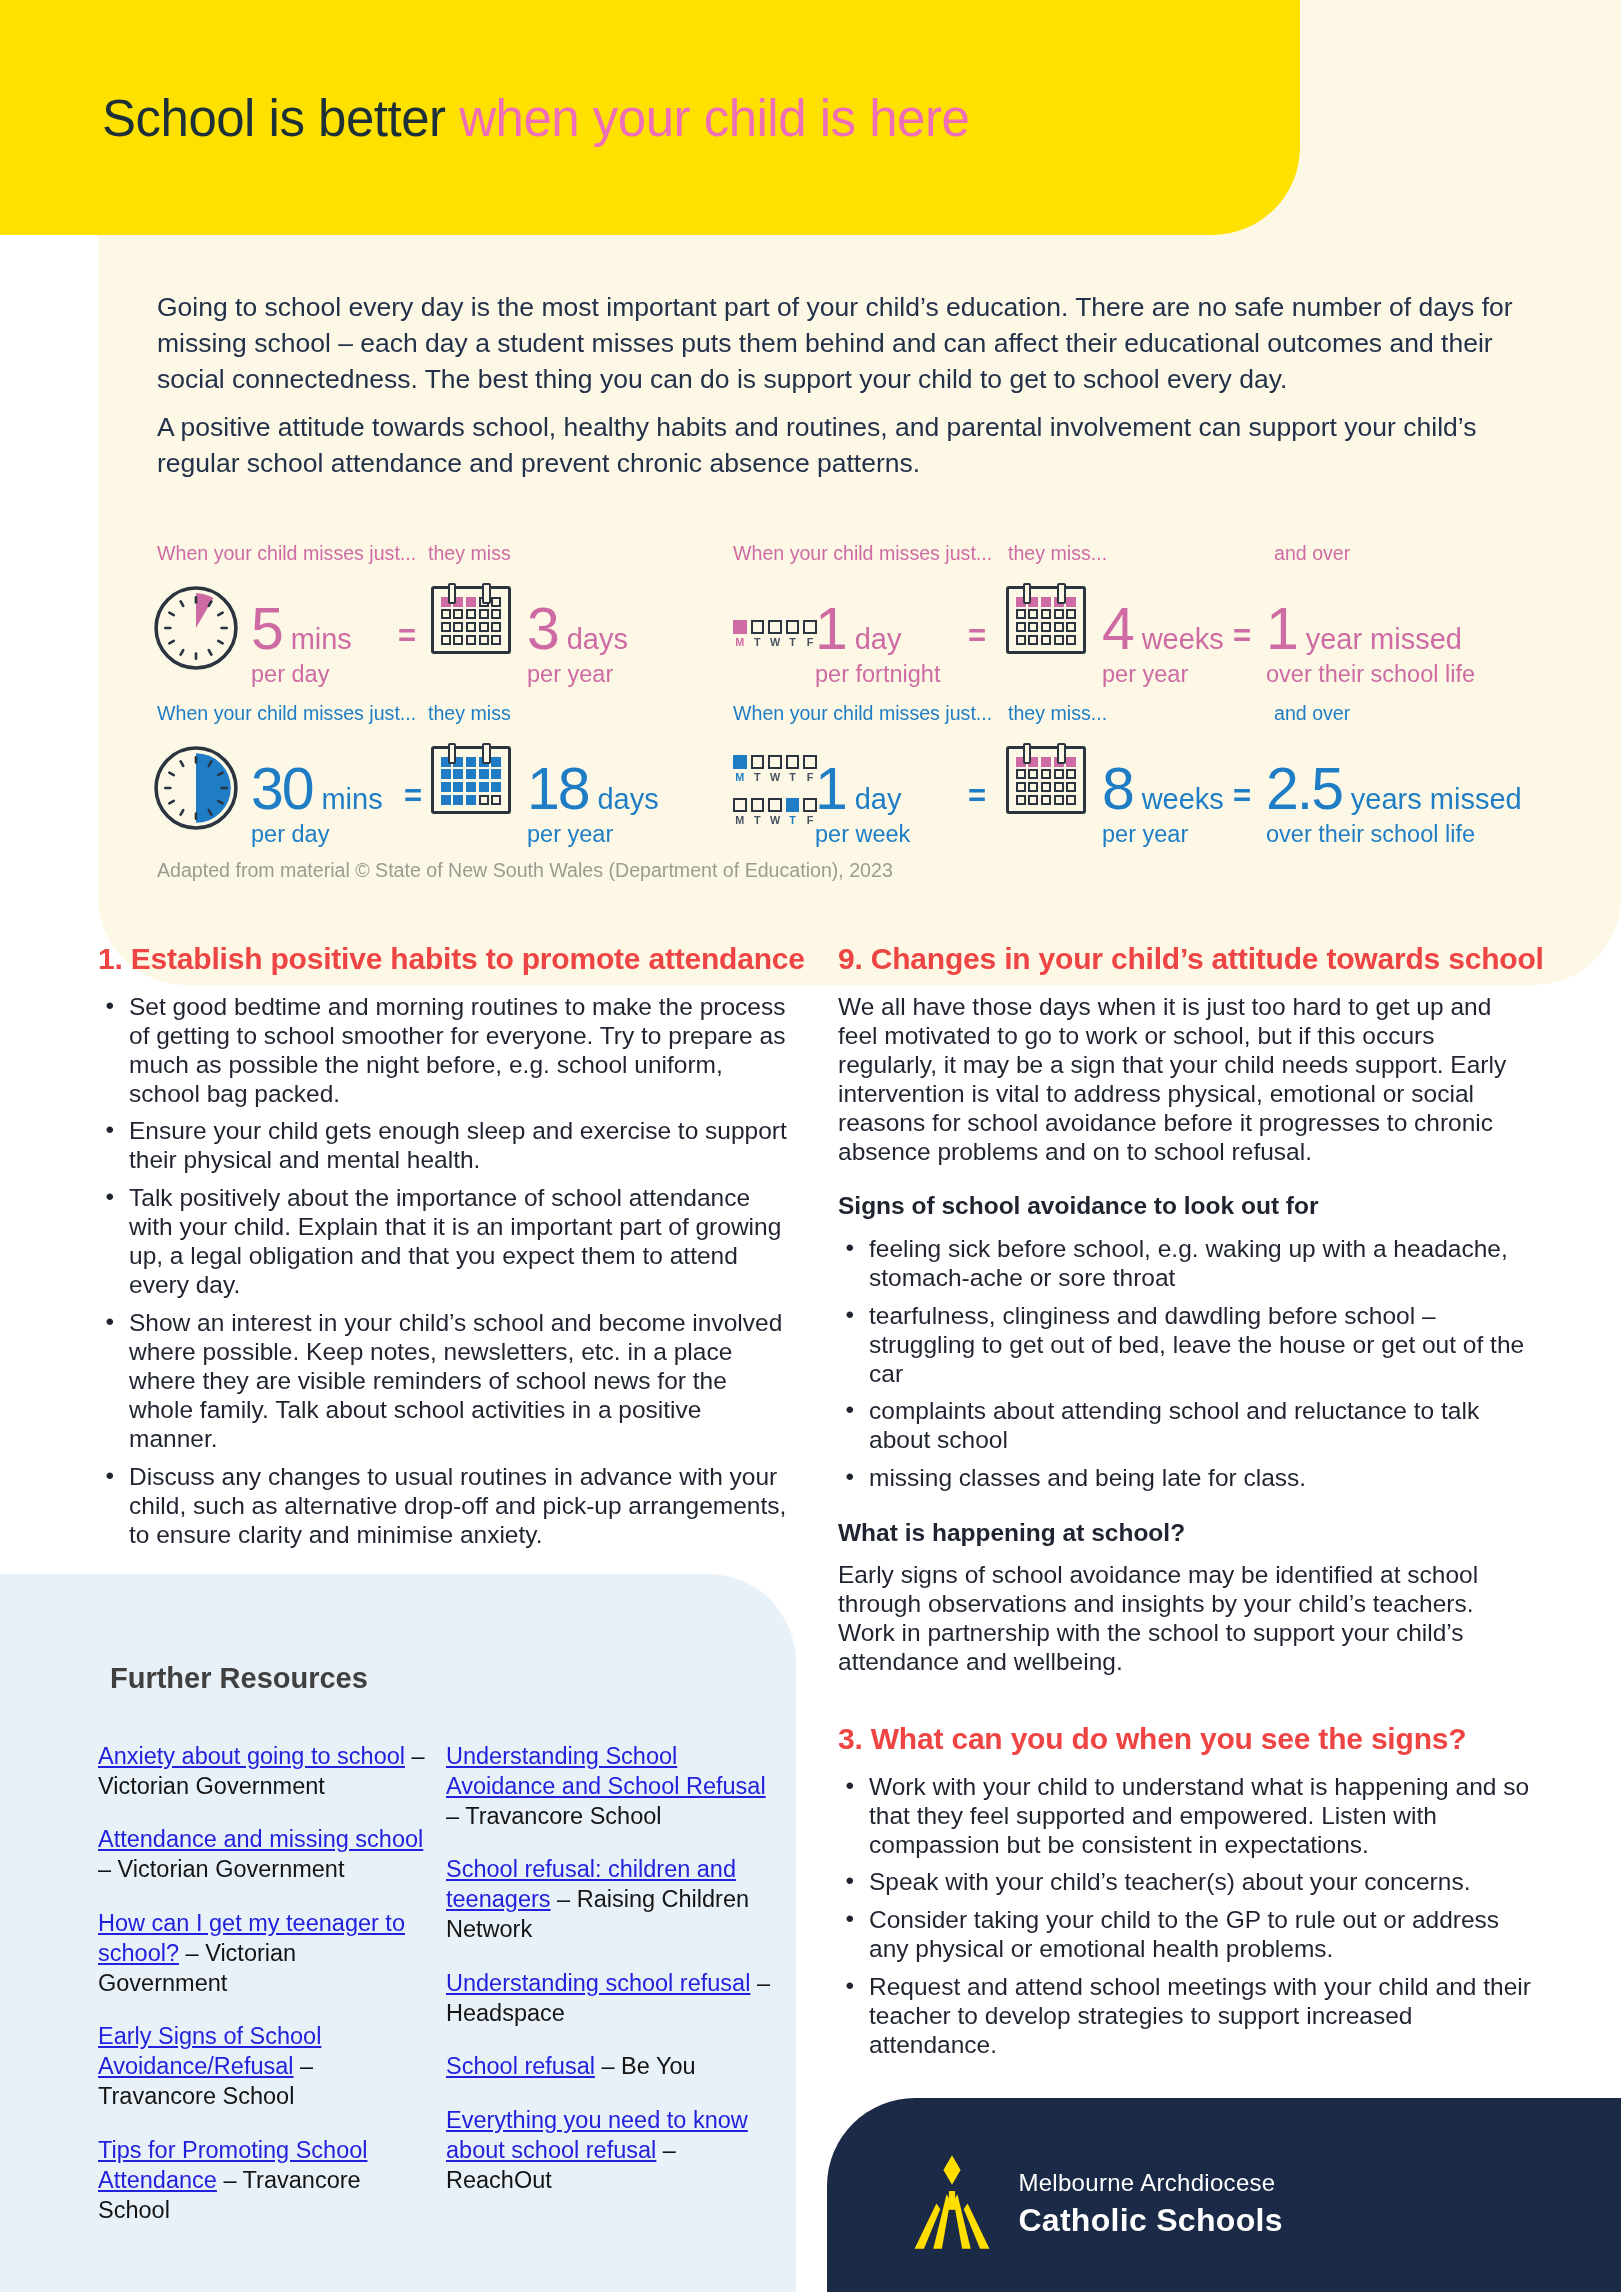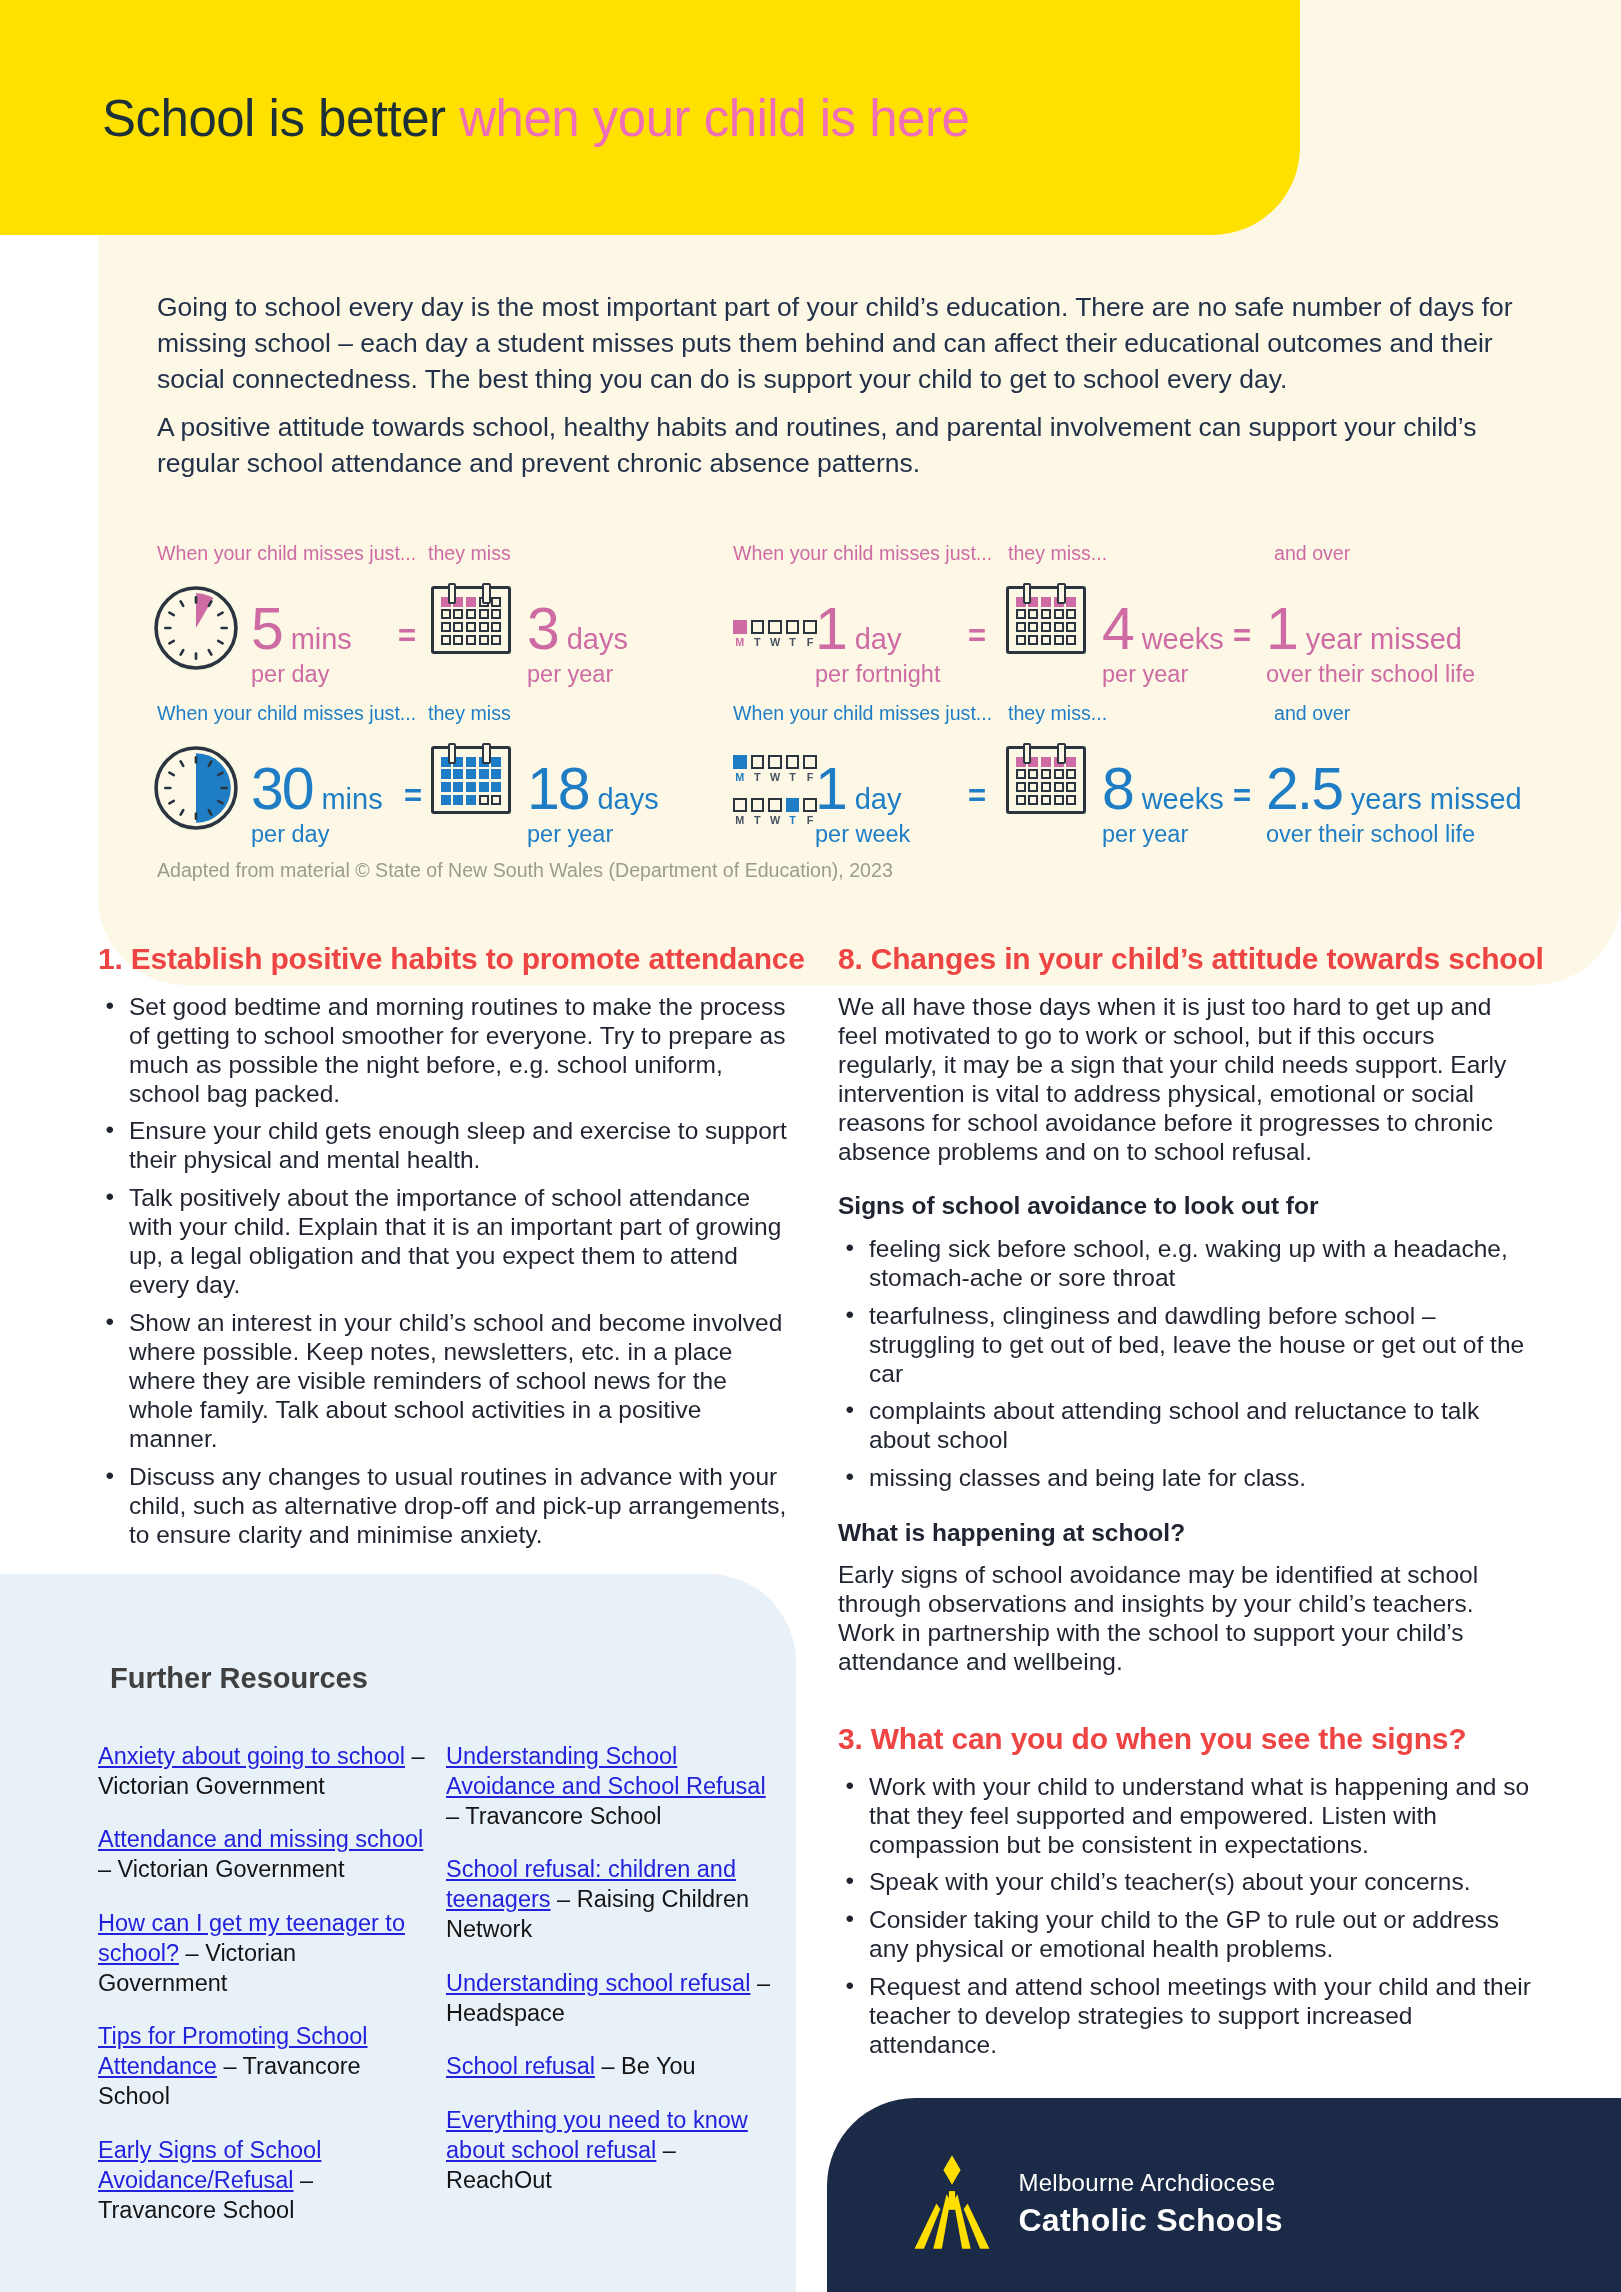--- a/index.html
+++ b/index.html
@@ -447,21 +447,21 @@
     <ul class="blist body-text">
       <li>Set good bedtime and morning routines to make the process of getting to school smoother for everyone. Try to prepare as much as possible the night before, e.g. school uniform, school bag packed.</li>
       <li>Ensure your child gets enough sleep and exercise to support their physical and mental health.</li>
       <li>Talk positively about the importance of school attendance with your child. Explain that it is an important part of growing up, a legal obligation and that you expect them to attend every day.</li>
       <li>Show an interest in your child’s school and become involved where possible. Keep notes, newsletters, etc. in a place where they are visible reminders of school news for the whole family. Talk about school activities in a positive manner.</li>
       <li>Discuss any changes to usual routines in advance with your child, such as alternative drop-off and pick-up arrangements, to ensure clarity and minimise anxiety.</li>
     </ul>
   </div>
 
   <div class="col-right">
-    <h2 class="section-heading">8. Changes in your child’s attitude towards school</h2>
+    <h2 class="section-heading">9. Changes in your child’s attitude towards school</h2>
     <p class="body-text" style="margin:0">We all have those days when it is just too hard to get up and feel motivated to go to work or school, but if this occurs regularly, it may be a sign that your child needs support. Early intervention is vital to address physical, emotional or social reasons for school avoidance before it progresses to chronic absence problems and on to school refusal.</p>
     <h3 class="subhead">Signs of school avoidance to look out for</h3>
     <ul class="blist body-text">
       <li>feeling sick before school, e.g. waking up with a headache, stomach-ache or sore throat</li>
       <li>tearfulness, clinginess and dawdling before school – struggling to get out of bed, leave the house or get out of the car</li>
       <li>complaints about attending school and reluctance to talk about school</li>
       <li>missing classes and being late for class.</li>
     </ul>
     <h3 class="subhead">What is happening at school?</h3>
     <p class="body-text" style="margin:0">Early signs of school avoidance may be identified at school through observations and insights by your child’s teachers. Work in partnership with the school to support your child’s attendance and wellbeing.</p>
@@ -477,22 +477,22 @@
     </ul>
   </div>
 
   <div class="resources-panel">
     <h2 class="resources-heading">Further Resources</h2>
 
     <div class="res-col res-col-1">
       <p class="res-item"><a class="res-link">Anxiety about going to school</a><span> – Victorian Government</span></p>
       <p class="res-item"><a class="res-link">Attendance and missing school</a><span> – Victorian Government</span></p>
       <p class="res-item"><a class="res-link">How can I get my teenager to school?</a><span> – Victorian Government</span></p>
+      <p class="res-item"><a class="res-link">Early Signs of School Avoidance/Refusal</a><span> – Travancore School</span></p>
       <p class="res-item"><a class="res-link">Tips for Promoting School Attendance</a><span> – Travancore School</span></p>
-      <p class="res-item"><a class="res-link">Early Signs of School Avoidance/Refusal</a><span> – Travancore School</span></p>
     </div>
 
     <div class="res-col res-col-2">
       <p class="res-item"><a class="res-link">Understanding School Avoidance and School Refusal</a><span> – Travancore School</span></p>
       <p class="res-item"><a class="res-link">School refusal: children and teenagers</a><span> – Raising Children Network</span></p>
       <p class="res-item"><a class="res-link">Understanding school refusal</a><span> – Headspace</span></p>
       <p class="res-item"><a class="res-link">School refusal</a><span> – Be You</span></p>
       <p class="res-item"><a class="res-link">Everything you need to know about school refusal</a><span> – ReachOut</span></p>
     </div>
   </div>

